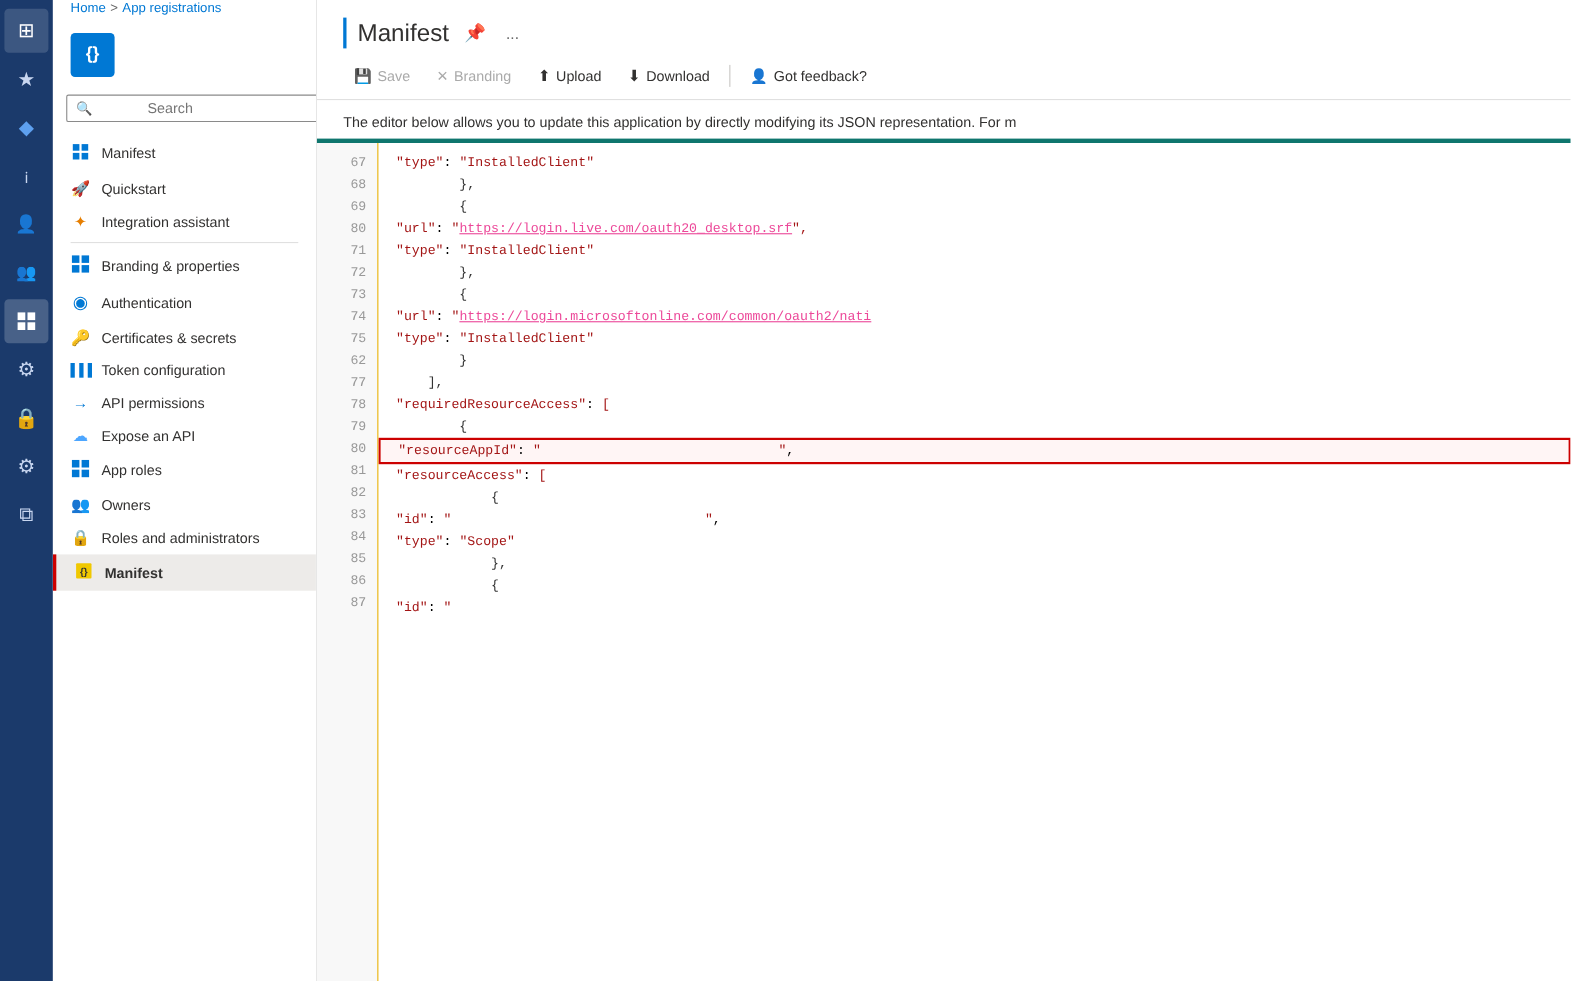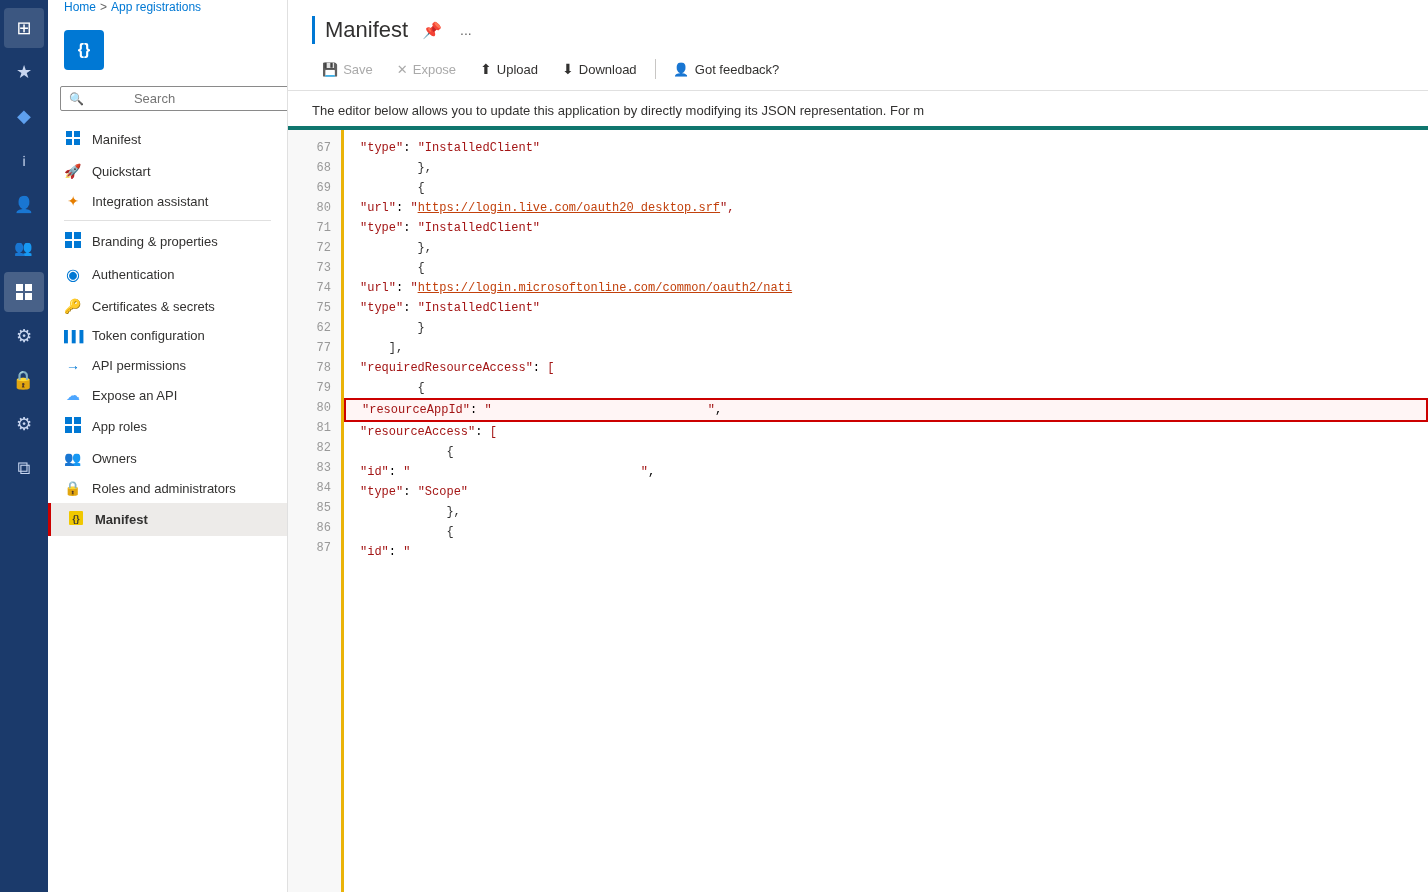--- a/index.html
+++ b/index.html
@@ -197,21 +197,21 @@
     
     .code-editor {
       flex: 1;
       display: flex;
       overflow: hidden;
       background: #fff;
     }
     .line-numbers {
       width: 56px;
       background: #f8f8f8;
-      border-right: 3px solid #eab308;
+      border-right: 1px solid #eab308;
       padding: 8px 0;
       display: flex;
       flex-direction: column;
       overflow: hidden;
       flex-shrink: 0;
     }
     .line-num {
       font-family: 'Courier New', monospace;
       font-size: 12px;
       color: #999;
@@ -233,21 +233,21 @@
       white-space: pre;
       display: flex;
       align-items: center;
     }
     .code-line.highlighted {
       background: rgba(255, 0, 0, 0.05);
       border: 1px solid #cc0000;
     }
     .json-key { color: #a31515; }
     .json-str { color: #a31515; }
-    .json-url { color: #c2410c; text-decoration: underline; }
+    .json-url { color: #ec4899; text-decoration: underline; }
     .json-brace { color: #333; }
   </style>
 </head>
 <body>
 
 <div class="icon-bar">
   <div class="icon-bar-item active">⊞</div>
   <div class="icon-bar-item">★</div>
   <div class="icon-bar-item" style="color:#5ea0ef;">◆</div>
   <div class="icon-bar-item" style="font-size:14px;">ℹ</div>
@@ -377,21 +377,21 @@
       <span class="title-pin-icon" style="font-size:16px;">📌</span>
       <span class="title-more-icon">...</span>
     </div>
     <div class="toolbar">
       <button class="toolbar-btn disabled">
         <span>💾</span>
         <span>Save</span>
       </button>
       <button class="toolbar-btn disabled">
         <span>✕</span>
-        <span>Expose</span>
+        <span>Branding</span>
       </button>
       <button class="toolbar-btn">
         <span style="font-size:14px;">⬆</span>
         <span>Upload</span>
       </button>
       <button class="toolbar-btn">
         <span style="font-size:14px;">⬇</span>
         <span>Download</span>
       </button>
       <div class="toolbar-sep"></div>

